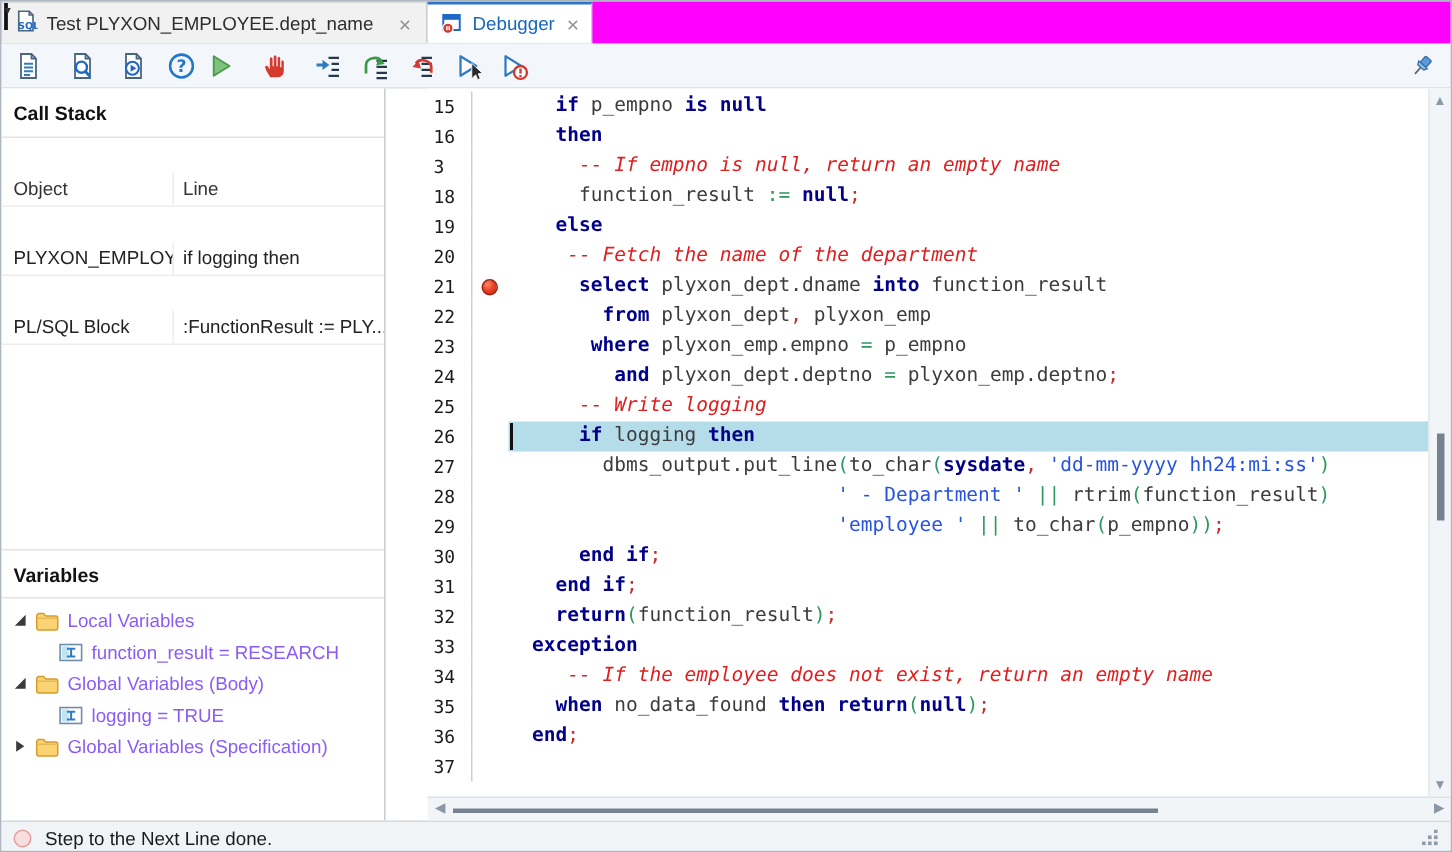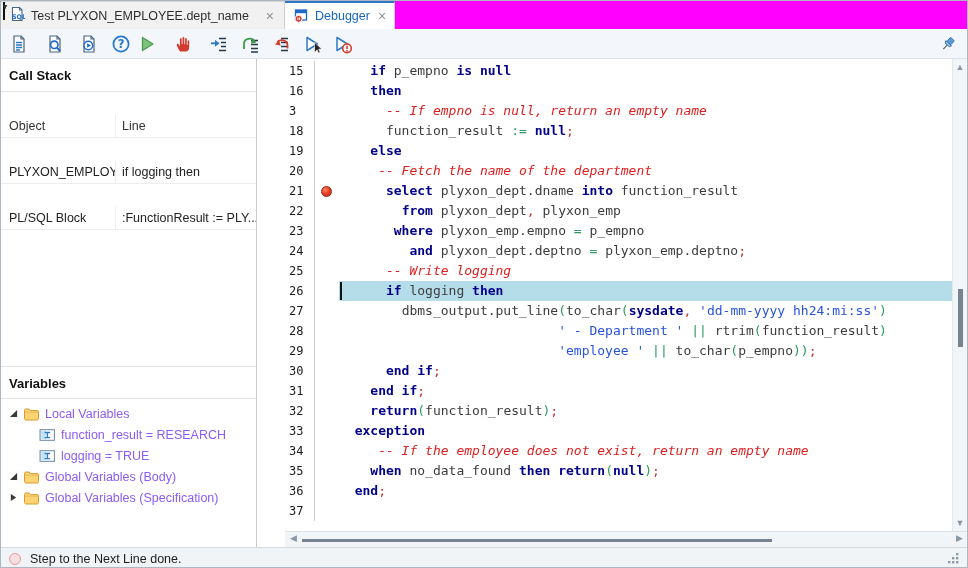--- a/index.html
+++ b/index.html
@@ -301,44 +301,44 @@
             <span class="tw"></span>
             <span class="ticon">
               <svg viewBox="0 0 16 13">
                 <rect x="1" y="1.5" width="13.5" height="10" fill="#fff" stroke="#6E8CA8"></rect>
                 <rect x="2.1" y="2.6" width="4.3" height="7.8" fill="#BEE4F2"></rect>
                 <path d="M5.3 4.2h5.2M7.9 4.2v4.8M5.3 9h5.2" stroke="#2F7BC4" stroke-width="1.3" fill="none"></path>
               </svg>
             </span>
             <span>function_result = RESEARCH</span>
           </div>
+          <div class="tree-row">
+            <span class="tw">
+              <svg class="glyph" viewBox="0 0 10 10">
+                <path d="M9 1v8H1z" fill="#3A3A3A"></path>
+              </svg>
+            </span>
+            <span class="ticon">
+              <svg viewBox="0 0 16 14">
+                <path d="M1 3.5c0-.8.6-1.5 1.4-1.5h3.2l1.4 1.6h6.6c.8 0 1.4.6 1.4 1.4v6.5c0 .8-.6 1.5-1.4 1.5H2.4c-.8 0-1.4-.7-1.4-1.5z" fill="#FAD372" stroke="#D89B2D"></path>
+                <path d="M1.3 5.2h13.4" stroke="#E8BA5A"></path>
+              </svg>
+            </span>
+            <span>Global Variables (Body)</span>
+          </div>
           <div class="tree-row lvl1">
             <span class="tw"></span>
             <span class="ticon">
               <svg viewBox="0 0 16 13">
                 <rect x="1" y="1.5" width="13.5" height="10" fill="#fff" stroke="#6E8CA8"></rect>
                 <rect x="2.1" y="2.6" width="4.3" height="7.8" fill="#BEE4F2"></rect>
                 <path d="M5.3 4.2h5.2M7.9 4.2v4.8M5.3 9h5.2" stroke="#2F7BC4" stroke-width="1.3" fill="none"></path>
               </svg>
             </span>
             <span>logging = TRUE</span>
-          </div>
-          <div class="tree-row">
-            <span class="tw">
-              <svg class="glyph" viewBox="0 0 10 10">
-                <path d="M9 1v8H1z" fill="#3A3A3A"></path>
-              </svg>
-            </span>
-            <span class="ticon">
-              <svg viewBox="0 0 16 14">
-                <path d="M1 3.5c0-.8.6-1.5 1.4-1.5h3.2l1.4 1.6h6.6c.8 0 1.4.6 1.4 1.4v6.5c0 .8-.6 1.5-1.4 1.5H2.4c-.8 0-1.4-.7-1.4-1.5z" fill="#FAD372" stroke="#D89B2D"></path>
-                <path d="M1.3 5.2h13.4" stroke="#E8BA5A"></path>
-              </svg>
-            </span>
-            <span>Global Variables (Body)</span>
           </div>
           <div class="tree-row">
             <span class="tw">
               <svg class="glyph" viewBox="0 0 10 10">
                 <path d="M2 1l6 4-6 4z" fill="#3A3A3A"></path>
               </svg>
             </span>
             <span class="ticon">
               <svg viewBox="0 0 16 14">
                 <path d="M1 3.5c0-.8.6-1.5 1.4-1.5h3.2l1.4 1.6h6.6c.8 0 1.4.6 1.4 1.4v6.5c0 .8-.6 1.5-1.4 1.5H2.4c-.8 0-1.4-.7-1.4-1.5z" fill="#FAD372" stroke="#D89B2D"></path>

